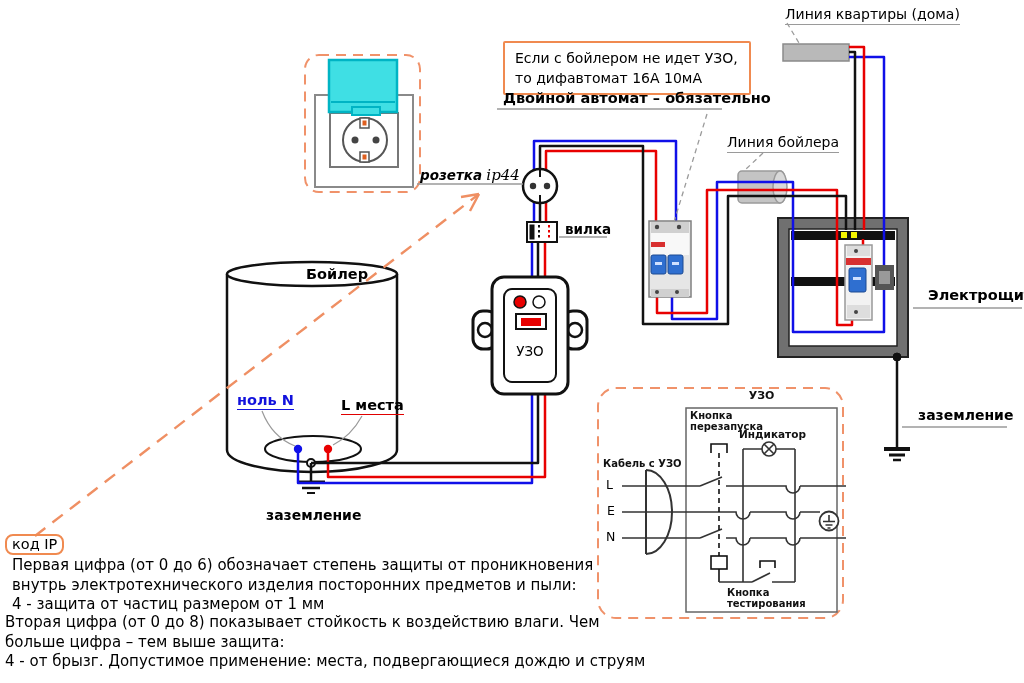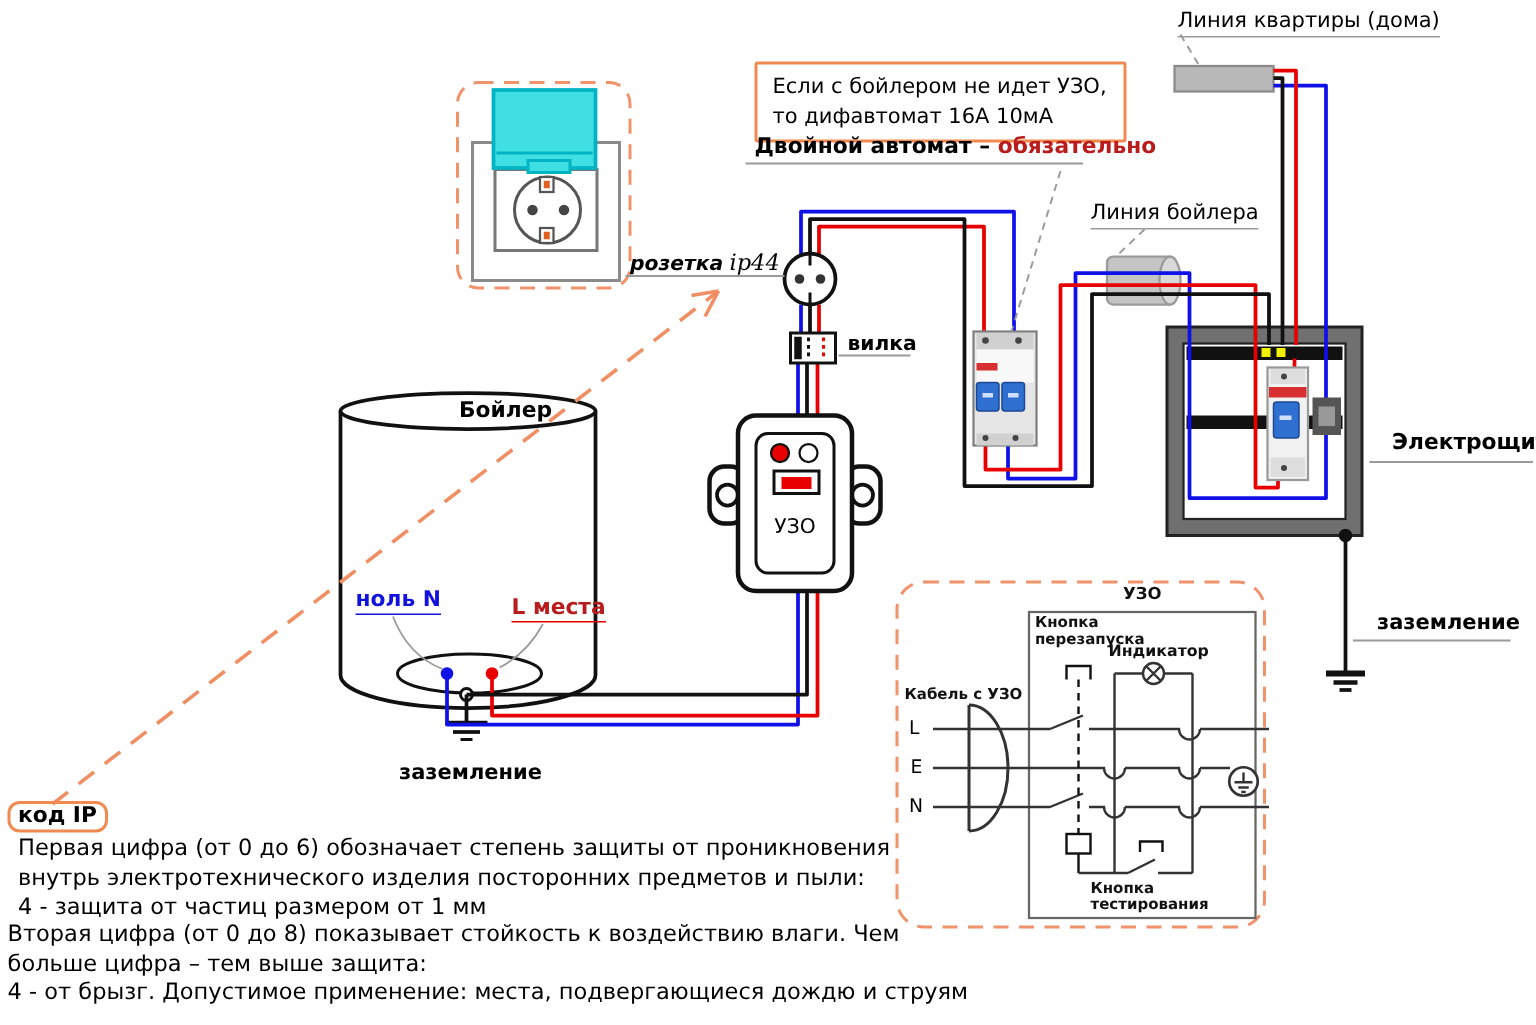--- a/index.html
+++ b/index.html
@@ -4,24 +4,24 @@
 <style>
   html,body{margin:0;padding:0;background:#fff;}
   #stage{position:relative;width:1024px;height:683px;background:#fff;overflow:hidden;
          font-family:"DejaVu Sans",sans-serif;color:#000;}
   #wires{position:absolute;left:0;top:0;}
   .lbl{position:absolute;white-space:nowrap;}
   .u-gray{border-bottom:1px solid #9a9a9a;padding-bottom:2px;}
   .callout{position:absolute;left:503px;top:41px;width:224px;border:2px solid #f08a50;
            border-radius:2px;padding:5px 10px;font-size:14px;line-height:20px;}
   .badge{position:absolute;left:5px;top:534px;border:2px solid #f08a50;border-radius:8px;
-         padding:0 5px 1px 5px;font-size:14.5px;font-weight:bold;}
+         padding:0 5px 1px 5px;font-size:14.5px;}
   .para{position:absolute;font-size:15px;line-height:19.5px;}
   .bold{font-weight:bold;}
-  .red{color:#b91c1c;}
+  .red{color:#000000;}
   .blue{color:#1212dd;text-align:center;}
   .schlbl{position:absolute;font-size:10px;font-weight:bold;line-height:11px;color:#111;}
 </style>
 </head>
 <body>
 
 <div id="stage">
 
 <svg id="wires" width="1024" height="683" viewBox="0 0 1024 683">
 

